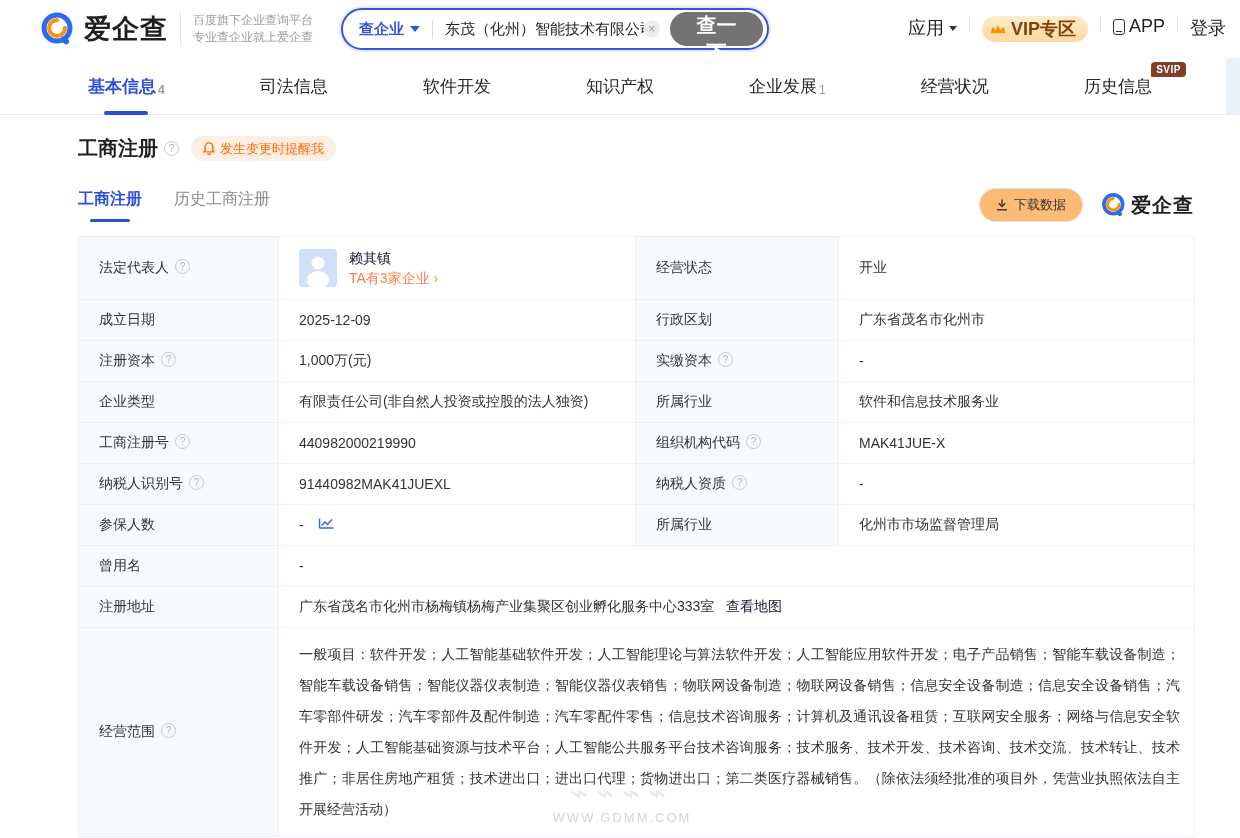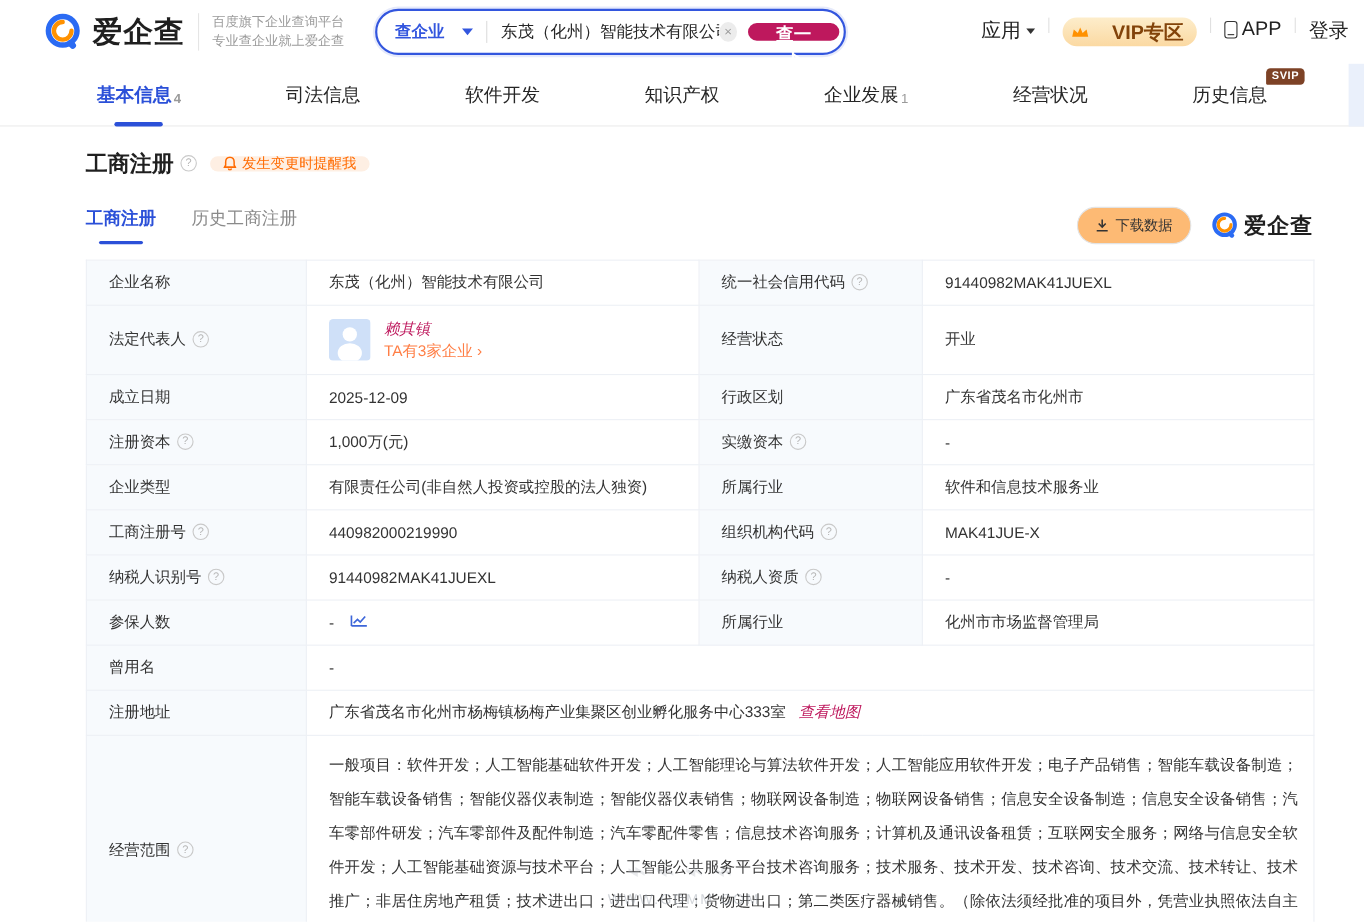--- a/index.html
+++ b/index.html
@@ -17,38 +17,38 @@
   .logo-icon { width:36px; height:36px; display:inline-block; }
   .logo-text { font-size:27px; font-weight:bold; color:#1f1f1f; margin-left:8px; letter-spacing:1px;text-align:center; }
   .tagline { border-left:1px solid #e5e5e5; margin-left:12px; padding-left:12px;
              font-size:12px; color:#9b9b9b; line-height:17px; }
   
   .searchbox {
     margin-left:28px; height:42px; width:428px; border:2px solid #3356de; border-radius:21px;
     box-shadow:0 0 0 2px rgba(51,86,222,.12);
     display:flex; align-items:center; padding:0 4px 0 16px; background:#fff;
   }
-  .search-cat { display:flex; align-items:center; color:#3356de; font-size:15px; font-weight:bold; cursor:pointer; white-space:nowrap;gap:10px; }
+  .search-cat { display:flex; align-items:center; color:#3356de; font-size:15px; font-weight:bold; cursor:pointer; white-space:nowrap; }
   .caret-down { width:0; height:0; border-left:5px solid transparent; border-right:5px solid transparent;
                 border-top:6px solid #3356de; margin-left:6px; display:inline-block; }
   .search-sep { width:1px; height:20px; background:#dcdcdc; margin:0 12px; }
   .search-input { flex:1; border:none; outline:none; font-size:15px; color:#262626; background:transparent;
                   font-family:"Liberation Sans","DejaVu Sans",sans-serif; }
   .clear-btn { width:18px; height:18px; border-radius:50%; background:#ececec; color:#9a9a9a;
                font-size:12px; line-height:18px; text-align:center; margin-right:10px; cursor:pointer; }
-  .search-btn { height:16px; padding:0 20px; background:#be185d; color:#fff; border:none;
-                border-radius:17px; font-size:16px; font-weight:bold; cursor:pointer;
+  .search-btn { height:34px; padding:0 20px; background:#737373; color:#fff; border:none;
+                border-radius:17px; font-size:20px; font-weight:bold; cursor:pointer;
                 font-family:"Liberation Sans","DejaVu Sans",sans-serif; }
   .header-right { margin-left:auto; display:flex; align-items:flex-start; font-size:18px; color:#222; }
   .hr-item { display:flex; align-items:center; cursor:pointer; white-space:nowrap; }
   .hr-sep { width:1px; height:14px; background:#e0e0e0; margin:0 12px; }
   .caret-small { width:0; height:0; border-left:4px solid transparent; border-right:4px solid transparent;
                  border-top:5px solid #333; margin-left:5px; display:inline-block; }
   .vip-pill { display:flex; align-items:center; background:linear-gradient(180deg,#fdedcb,#fbd9a2);
-              border-radius:13px; height:26px; padding:0 12px 0 8px; color:#82430a; font-weight:bold;gap:16px; }
+              border-radius:13px; height:26px; padding:0 12px 0 8px; color:#82430a; font-weight:bold; }
   .crown { width:16px; height:12px; margin-right:5px; }
   .app-icon { width:12px; height:16px; border:1.5px solid #333; border-radius:3px; margin-right:4px; position:relative; }
   .app-icon::after { content:""; position:absolute; left:2px; right:2px; bottom:1.5px; height:1.5px; background:#333; }
   
   .tabbar { height:57px; border-bottom:1px solid #ebebeb; display:flex; align-items:center;
             justify-content:space-between; padding:0 88px; background:#fff; position:relative; }
   .tab { position:relative; font-size:17px; color:#262626; cursor:pointer; padding:17px 0; white-space:nowrap; }
   .tab .count { font-size:12px; color:#9a9a9a; margin-left:2px; vertical-align:-2px; }
   .tab.active { color:#2b50d8; font-weight:bold; }
   .tab.active::after { content:""; position:absolute; left:50%; transform:translateX(-50%);
@@ -56,21 +56,21 @@
   .svip-badge { position:absolute; top:4px; right:-34px; background:#7d4226; color:#fff; font-size:10px;
                 font-weight:bold; padding:2px 5px; border-radius:4px 4px 4px 1px; letter-spacing:.5px; }
   .edge-strip { position:absolute; right:0; top:58px; width:14px; height:57px; background:#eaf0fb; }
   
   .main { padding:0 46px 0 78px; }
   .section-head { display:flex; align-items:center; margin-top:20px; }
   .section-title { font-size:20px; font-weight:bold; color:#1f1f1f; }
   .help { display:inline-block; width:15px; height:15px; border:1px solid #c9c9c9; border-radius:50%;
           color:#b5b5b5; font-size:10px; line-height:14px; text-align:center; margin-left:6px; vertical-align:2px; }
   .remind-pill { display:flex; align-items:center; margin-left:12px; background:#feefe3; color:#ff6a00;
-                 border-radius:13px; height:14px; padding:0 12px; font-size:13px; cursor:pointer; }
+                 border-radius:13px; height:25px; padding:0 12px; font-size:13px; cursor:pointer; }
   .bell { width:12px; height:13px; margin-right:5px; }
   .subtab-row { display:flex; align-items:center; margin-top:26px; }
   .subtab { font-size:16px; color:#8a8a8a; margin-right:32px; cursor:pointer; position:relative; padding-bottom:12px; }
   .subtab.active { color:#2b50d8; font-weight:bold; }
   .subtab.active::after { content:""; position:absolute; left:50%; transform:translateX(-50%);
                           bottom:0; width:40px; height:3px; border-radius:2px; background:#2b50d8; }
   .subtab-right { margin-left:auto; display:flex; align-items:center; }
   .download-btn { display:flex; align-items:center; border:1px solid #e3e3e3; border-radius:17px;
                   height:34px; padding:0 16px; font-size:13px; color:#333; background:#fdba74; cursor:pointer; }
   .dl-icon { width:12px; height:12px; margin-right:6px; }
@@ -79,21 +79,21 @@
   .brand-small .logo-text { font-size:20px; margin-left:4px; }
   
   .info-table { width:1116px; border-collapse:collapse; margin-top:14px; table-layout:fixed; }
   .info-table td { border:1px solid #edf0f5; font-size:14px; color:#333; padding:11px 14px 11px 20px;
                    vertical-align:middle; word-break:break-all; }
   td.lbl { background:#f7fafd; color:#333; }
   td.val { background:#fff; }
   .rep-cell { display:flex; align-items:center; }
   .avatar { width:38px; height:38px; border-radius:4px; overflow:hidden; flex:none; }
   .rep-info { margin-left:12px; line-height:20px; }
-  .link-blue { color:#be185d; text-decoration:none; cursor:pointer;font-style:italic; }
+  .link-blue { color:#0f172a; text-decoration:none; cursor:pointer; }
   .link-orange { color:#ff7e45; text-decoration:none; cursor:pointer; }
   .chart-icon { width:17px; height:15px; margin-left:10px; vertical-align:-2px; cursor:pointer; }
   .scope-text { line-height:31px; text-align:justify; }
   
   .watermark { position:absolute; left:497px; top:775px; width:250px; text-align:center;
                color:#9aa1ab; opacity:.45; pointer-events:none; z-index:5; }
   .watermark .wm-big { font-size:30px; letter-spacing:8px; font-weight:bold; opacity:.5; }
   .watermark .wm-url { font-size:13px; letter-spacing:2px; }
 </style>
 </head>
@@ -216,26 +216,20 @@
   </div>
 
   <table class="info-table">
     <colgroup>
         <col style="width:200px">
         <col style="width:357px">
         <col style="width:203px">
         <col style="width:356px">
       </colgroup>
     <tbody>
-        <tr>
-      <td class="lbl">企业名称</td>
-      <td class="val">东茂（化州）智能技术有限公司</td>
-      <td class="lbl"><span>统一社会信用代码</span><span class="help">?</span></td>
-      <td class="val">91440982MAK41JUEXL</td>
-    </tr>
     <tr>
       <td class="lbl"><span>法定代表人</span><span class="help">?</span></td>
       <td class="val">
         <div class="rep-cell">
           <span class="avatar">
             <svg viewBox="0 0 38 38" width="38" height="38">
               <rect width="38" height="38" fill="#cfe0f8"></rect>
               <circle cx="19" cy="14" r="6.5" fill="#ffffff"></circle>
               <ellipse cx="19" cy="31" rx="11" ry="9" fill="#ffffff"></ellipse>
             </svg>

